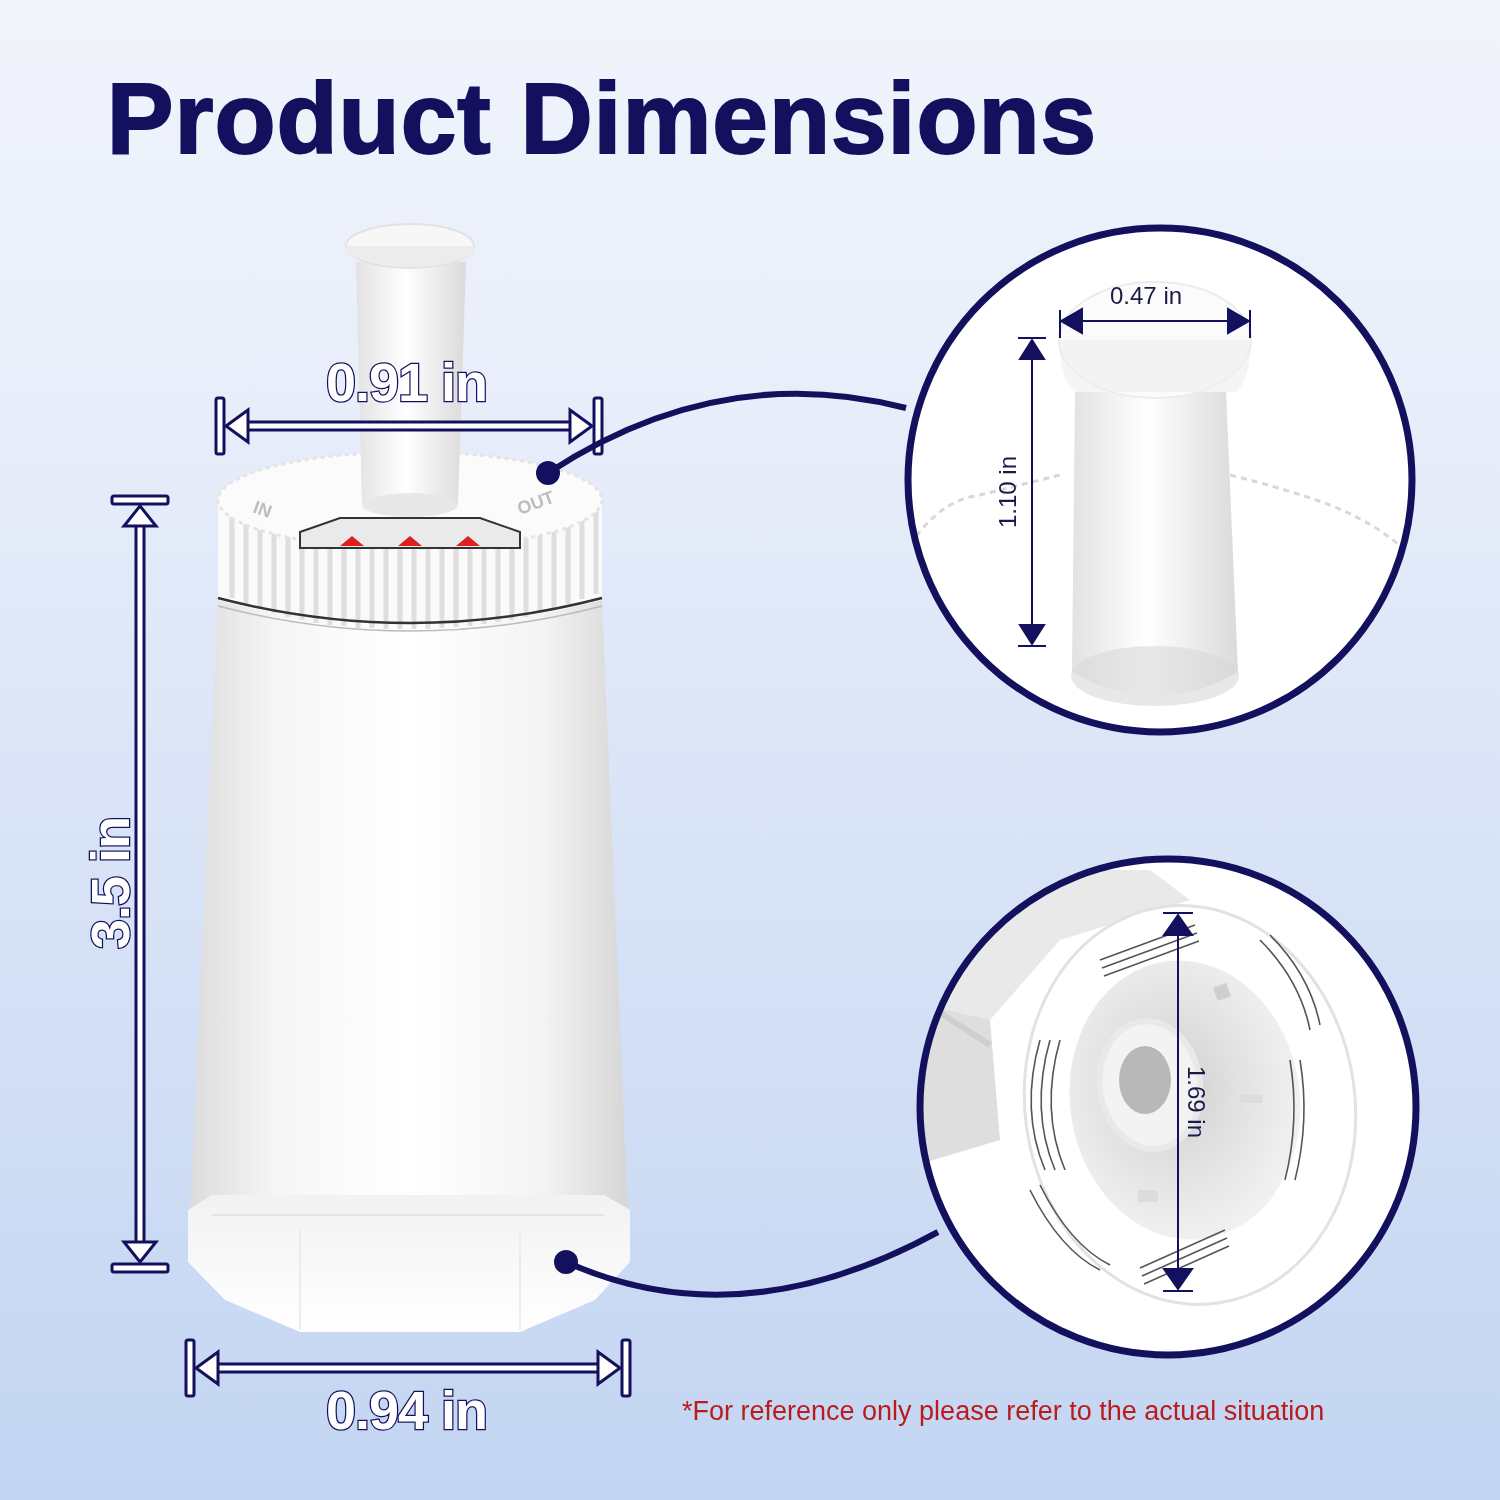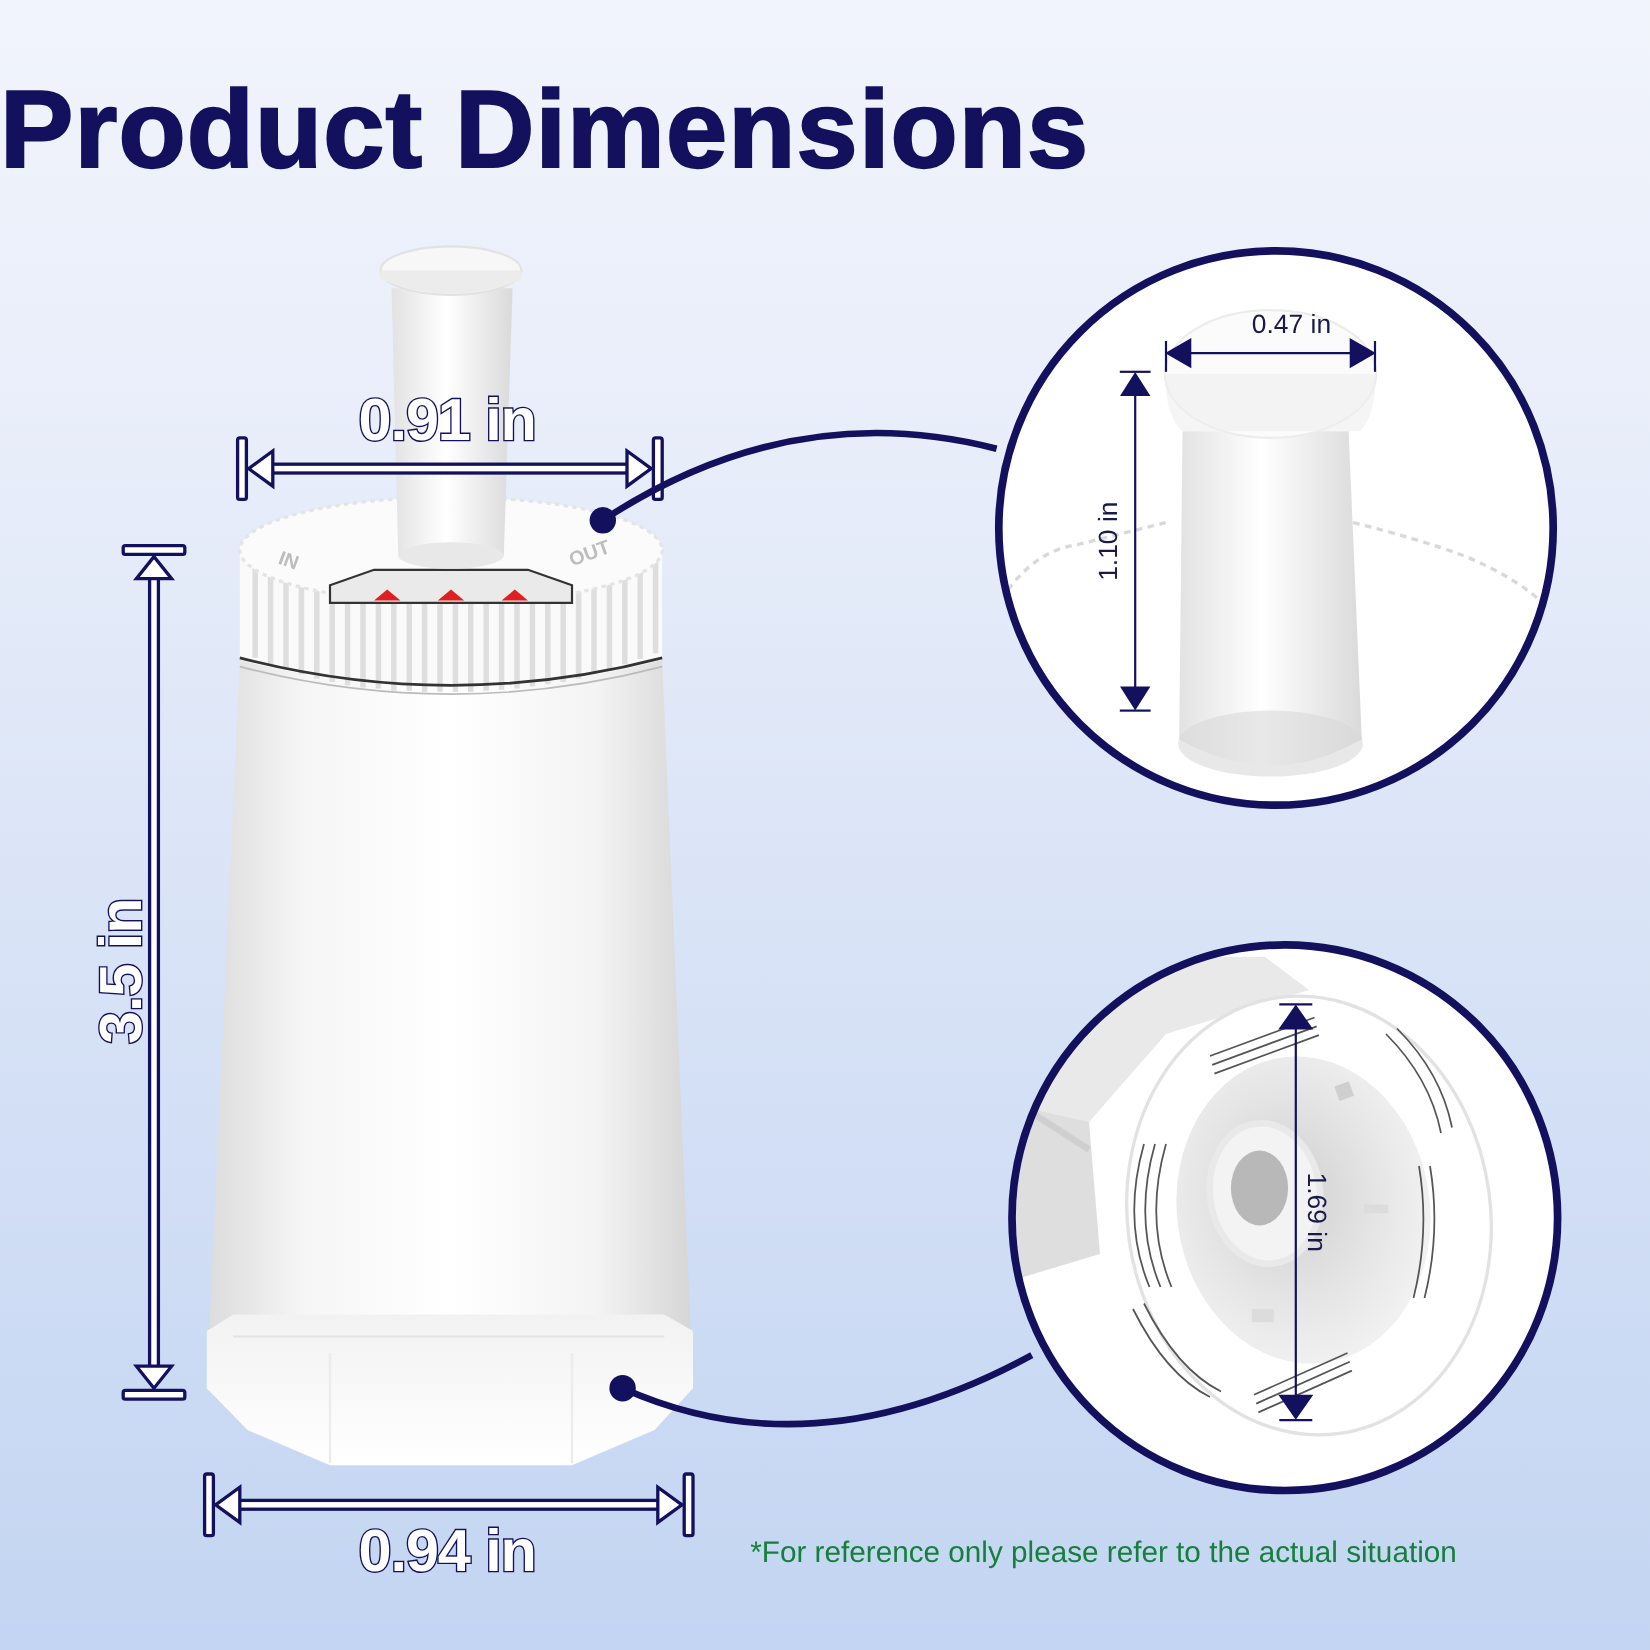--- a/index.html
+++ b/index.html
@@ -2,38 +2,38 @@
 <html><head>
 <meta charset="utf-8">
 <style>
   html, body { margin: 0; padding: 0; }
   body {
     width: 1500px; height: 1500px; position: relative; overflow: hidden;
     background: linear-gradient(180deg, #f1f4fb 0%, #e9eefa 25%, #d7e2f6 60%, #c3d5f2 100%);
     font-family: "Liberation Sans", sans-serif;
   }
   .title {
-    position: absolute; left: 0; top: 58px; width: 1204px; text-align: left;
+    position: absolute; left: 0; top: 58px; width: 1204px; text-align: center;
     font-family: "Liberation Sans", sans-serif; font-weight: 900;
     font-size: 100px; letter-spacing: 1px; color: #13115e; line-height: 120px;
     -webkit-text-stroke: 2px #13115e;
   }
   .art { position: absolute; left: 0; top: 0; }
   .dim-text {
     position: absolute; font-family: "Liberation Sans", sans-serif; font-weight: 700;
     color: #ffffff; -webkit-text-stroke: 2.5px #13115e; paint-order: stroke fill;
     font-size: 54px; line-height: 60px; letter-spacing: -1px;
   }
   .dim-small {
     position: absolute; font-family: "Liberation Sans", sans-serif;
     color: #1a1a4a; font-size: 24px; line-height: 28px;
   }
   .note {
     position: absolute; left: 682px; top: 1396px;
-    font-family: "Liberation Sans", sans-serif; font-size: 27px; color: #15803d;
+    font-family: "Liberation Sans", sans-serif; font-size: 27px; color: #b91c1c;
   }
 </style>
 </head>
 <body>
 
 <div class="title">Product Dimensions</div>
 
 <svg class="art" width="1500" height="1500" viewBox="0 0 1500 1500">
   <defs>
     <linearGradient id="bodyGrad" x1="0" y1="0" x2="1" y2="0">
@@ -213,17 +213,17 @@
       <path d="M1178,915 L1164,935 L1192,935 Z"></path>
       <path d="M1178,1289 L1164,1269 L1192,1269 Z"></path>
     </g>
   </g>
 </svg>
 
 <div class="dim-text" style="left:326px; top:352px;">0.91 in</div>
 <div class="dim-text" style="left:10px; top:853px; transform:rotate(-90deg); transform-origin:center; width:200px; text-align:center;">3.5 in</div>
 <div class="dim-text" style="left:326px; top:1380px;">0.94 in</div>
 
-<div class="dim-small" style="left:1110px; top:282px;margin-left:28px;">0.47 in</div>
+<div class="dim-small" style="left:1110px; top:282px;">0.47 in</div>
 <div class="dim-small" style="left:958px; top:478px; transform:rotate(-90deg); width:100px; text-align:center;">1.10 in</div>
 <div class="dim-small" style="left:1146px; top:1088px; transform:rotate(90deg); width:100px; text-align:center;">1.69 in</div>
 
 <div class="note">*For reference only please refer to the actual situation</div>
 
 </body></html>

